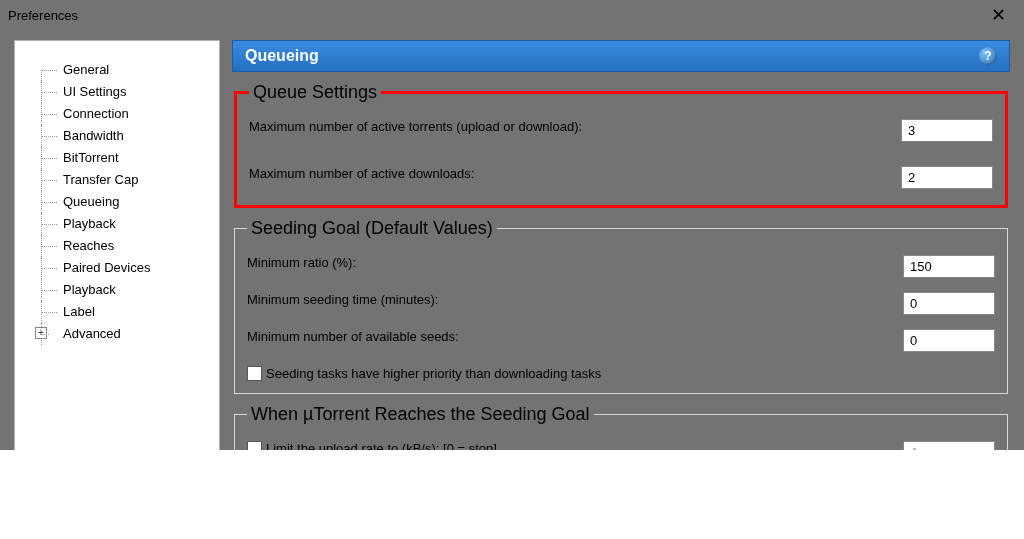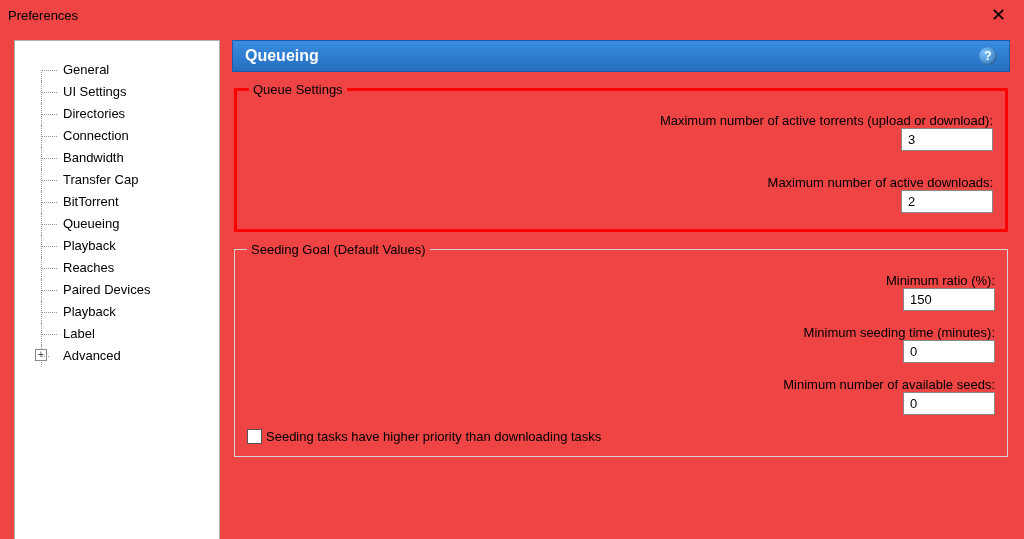--- a/index.html
+++ b/index.html
@@ -3,21 +3,21 @@
   <meta charset="utf-8">
   <style>
     * { box-sizing: border-box; }
     body {
       margin: 0; padding: 0;
       font-family: 'Segoe UI', Tahoma, sans-serif;
       font-size: 13px;
       background: #fff;
       color: #000;
     }
-    .window { width: 1024px; height: 539px; position: relative; background:#ef4444; }
+    .window { width: 1024px; height: 450px; position: relative; background:#737373; }
     .titlebar {
       display: flex; align-items: center; justify-content: space-between;
       padding: 4px 8px 4px 8px;
       font-size: 13px;
     }
     .titlebar .title { color:#000; }
     .close-x { font-size: 18px; line-height: 1; padding:2px 10px; cursor: default; }
     .content {
       display: flex;
       padding: 10px 14px 0 14px;
@@ -91,31 +91,30 @@
       display:flex; align-items:center; justify-content:center;
       box-shadow: inset -1px -1px 2px rgba(0,0,0,0.3);
     }
     fieldset {
       border: 1px solid #d6d6d6;
       margin: 10px 2px 0 2px;
       padding: 10px 12px 12px 12px;
       position: relative;
     }
     fieldset legend {
-      font-size: 13px;
+      font-size: 18px;
       padding: 0 4px;
       color:#000;
     }
     .fs-highlight {
       border: 3px solid #ff0000;
     }
     .row {
-      display: flex; align-items: flex-end; justify-content: space-between;
+      display: flex; align-items: flex-start; justify-content: space-between;
       margin: 6px 0 14px 0;
-      flex-direction: column;
     }
     .row label { color:#000; }
     .numbox {
       width: 92px;
       border: 1px solid #888;
       padding: 3px 6px;
       font-size: 13px;
       background: #fff;
     }
     .numbox.disabled { color:#999; }
@@ -137,25 +136,24 @@
   <div class="titlebar">
     <span class="title">Preferences</span>
     <span class="close-x">✕</span>
   </div>
   <div class="content">
 
     <div class="sidebar-wrap">
       <ul class="tree">
         <li class="first"><span>General</span></li>
         <li><span>UI Settings</span></li>
-        <li><span>Directories</span></li>
         <li><span>Connection</span></li>
         <li><span>Bandwidth</span></li>
+        <li><span>BitTorrent</span></li>
         <li><span>Transfer Cap</span></li>
-        <li><span>BitTorrent</span></li>
         <li><span>Queueing</span></li>
         <li><span>Playback</span></li>
         <li><span>Reaches</span></li>
         <li><span>Paired Devices</span></li>
         <li><span>Playback</span></li>
         <li><span>Label</span></li>
         <li class="expand">
           <span class="expand-box">+</span>
           <span>Advanced</span>
         </li>
@@ -193,16 +191,26 @@
         <div class="row">
           <label>Minimum number of available seeds:</label>
           <input class="numbox" type="text" value="0" style="">
         </div>
         <div class="check-row">
           <span class="checkbox"></span>
           <label>Seeding tasks have higher priority than downloading tasks</label>
         </div>
       </fieldset>
 
+      <fieldset style="padding-bottom:18px;">
+        <legend>When µTorrent Reaches the Seeding Goal</legend>
+        <div class="row" style="margin-bottom:0;">
+          <div class="check-row" style="margin-top:0;">
+            <span class="checkbox"></span>
+            <label>Limit the upload rate to (kB/s): [0 = stop]</label>
+          </div>
+          <input class="numbox disabled" type="text" value="4" style="">
+        </div>
+      </fieldset>
 
     </div>
   </div>
 </div>
 
 </body></html>

